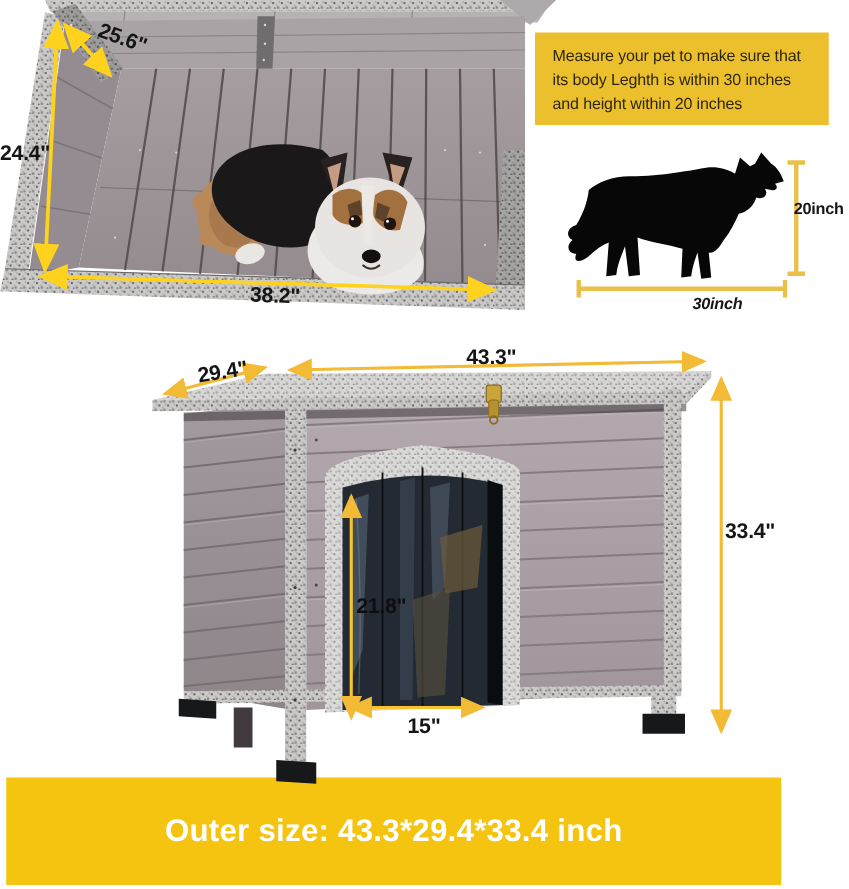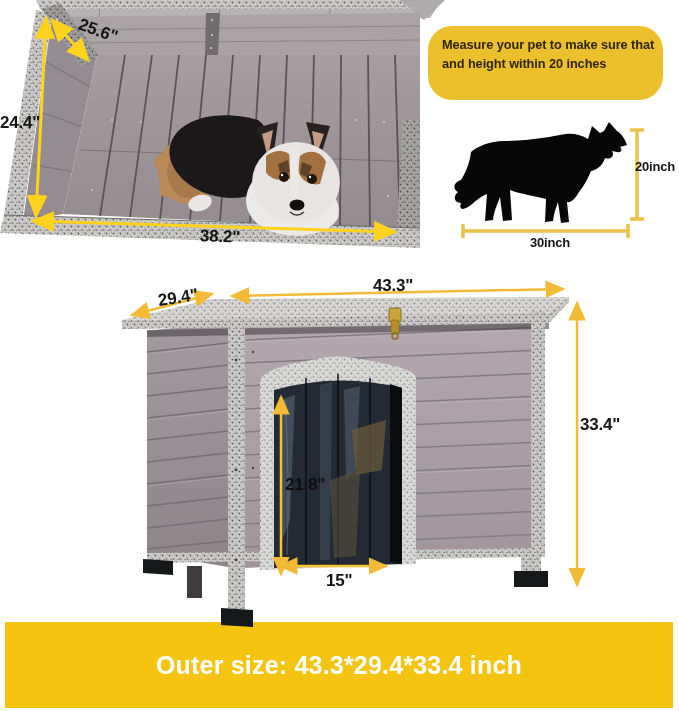--- a/index.html
+++ b/index.html
@@ -13,26 +13,26 @@
     position:absolute;z-index:3;font-weight:bold;color:#151515;
     font-size:17px;line-height:1;white-space:nowrap;letter-spacing:-0.2px;
   }
   .dim-label.sm{font-size:13px;}
   .rot20{transform:rotate(20deg);}
   .rotm9{transform:rotate(-9deg);}
   .rot2{transform:rotate(2deg);}
   
   .info-box{
     position:absolute;left:428px;top:26px;width:235px;height:74px;z-index:3;
-    background:#ecc02c;color:#2e2610;font-weight:bold;font-size:12.8px;
-    line-height:19px;padding:9px 0 0 14px;box-sizing:border-box;letter-spacing:-0.1px;border-radius:24px;
+    background:#ecc02c;color:#2e2610;font-weight:normal;font-size:12.8px;
+    line-height:19px;padding:9px 0 0 14px;box-sizing:border-box;letter-spacing:-0.1px;
   }
   
   .banner{
-    position:absolute;left:5px;top:622px;width:668px;height:86px;z-index:1;
+    position:absolute;left:5px;top:622px;width:620px;height:86px;z-index:1;
     background:#f4c411;display:flex;flex-direction:column;align-items:center;
     justify-content:center;gap:5px;
   }
   .banner p{
     margin:0;color:#ffffff;font-weight:bold;font-size:25px;line-height:30px;
     letter-spacing:0.2px;text-align:center;
   }
 </style>
 </head>
 <body>
@@ -237,26 +237,27 @@
         <line x1="280" y1="566" x2="386" y2="566" stroke="#f7c32e" marker-start="url(#ahG)" marker-end="url(#ahG)"></line>
       </g>
     </g>
   </svg>
 
   <div class="dim-label rot20" style="left:78px;top:22px;">25.6"</div>
   <div class="dim-label" style="left:0px;top:114px;">24.4"</div>
   <div class="dim-label rot2" style="left:200px;top:228px;">38.2"</div>
 
   <div class="dim-label sm" style="left:635px;top:160px;">20inch</div>
-  <div class="dim-label sm" style="left:530px;top:236px;">30inch</div>
+  <div class="dim-label sm" style="left:554px;top:236px;font-style:italic;">30inch</div>
 
   <div class="dim-label rotm9" style="left:158px;top:289px;">29.4"</div>
   <div class="dim-label" style="left:373px;top:277px;">43.3"</div>
   <div class="dim-label" style="left:580px;top:416px;">33.4"</div>
   <div class="dim-label" style="left:285px;top:476px;color:#0e0e10;">21.8"</div>
   <div class="dim-label" style="left:326px;top:572px;">15"</div>
 
   <div class="info-box">
     <div>Measure your pet to make sure that</div>
+    <div>its body Leghth is within 30 inches</div>
     <div>and height within 20 inches</div>
   </div>
 
 </div>
 
 </body></html>

